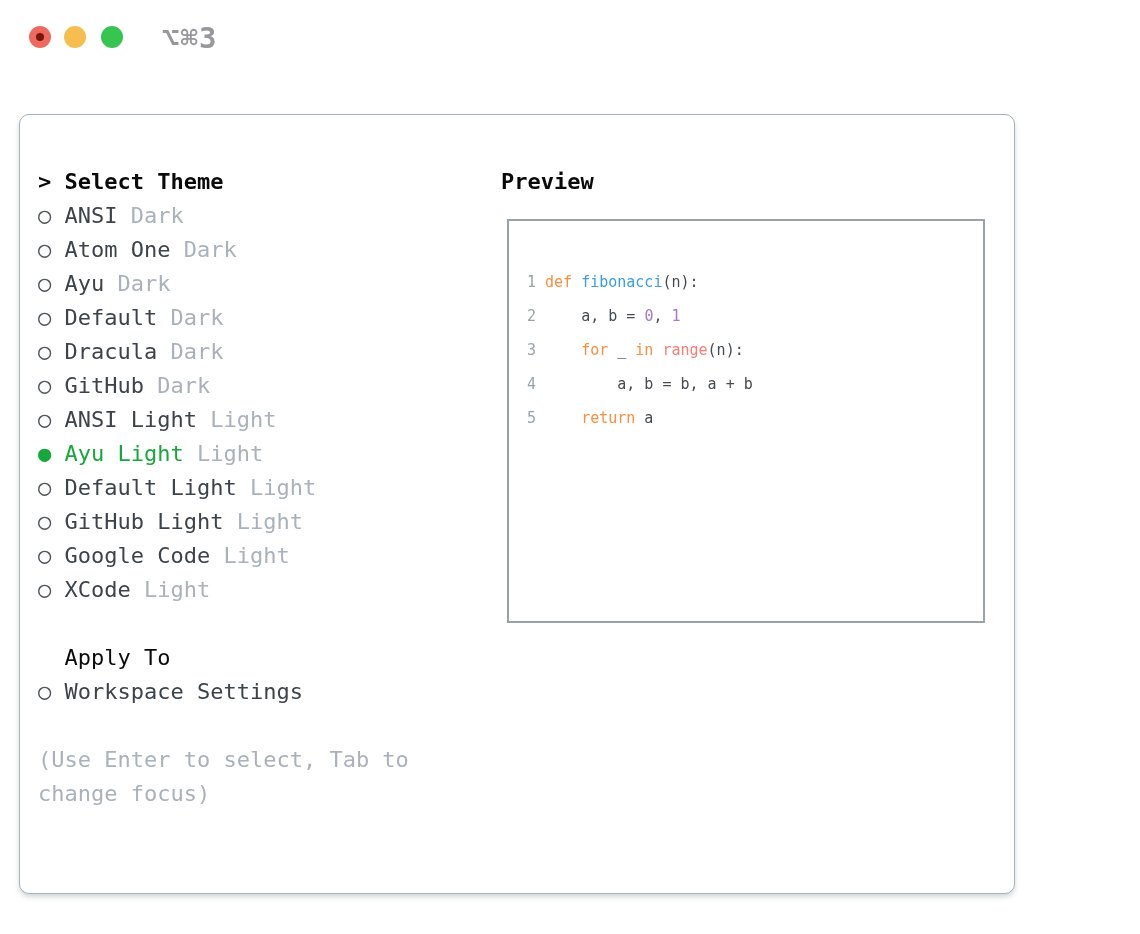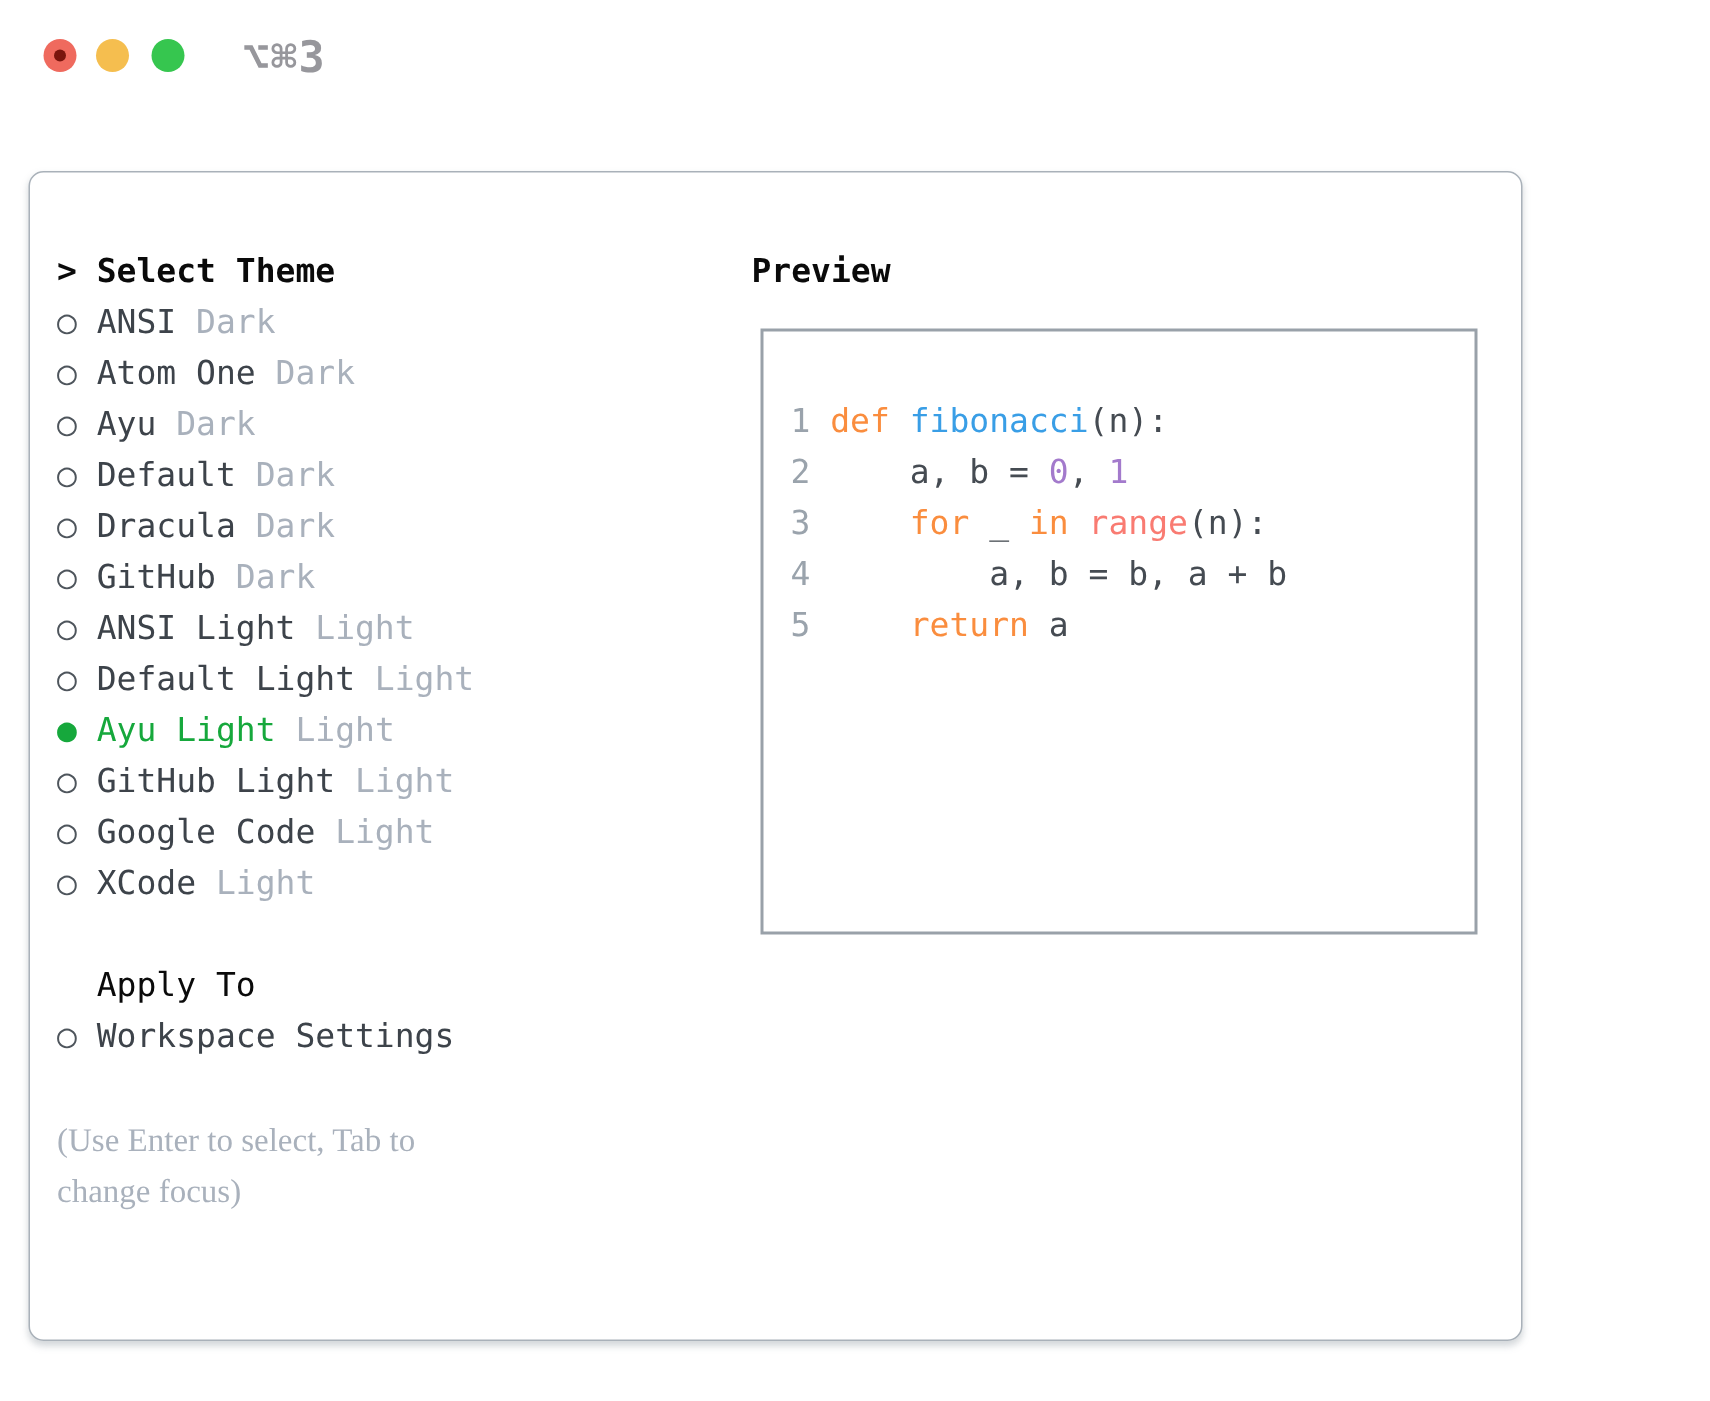--- a/index.html
+++ b/index.html
@@ -25,26 +25,26 @@
   .cursor{font-weight:bold;color:var(--heading-black);}
   .h-label{font-weight:bold;color:var(--heading-black);margin-left:1ch;}
   .radio{color:var(--radio-gray);}
   .radio.sel{color:var(--ui-green);}
   .tname{margin-left:1ch;}
   .tname.sel{color:var(--ui-green);}
   .tvariant{margin-left:1ch;color:var(--text-muted);margin-top:29px;}
   .applyto-label{padding-left:2ch;color:var(--heading-black);}
   .opt-label{margin-left:1ch;}
   .opt-label.sel{color:var(--ui-green);}
-  .hint{color:var(--text-muted);font-family:Liberation Serif, serif;}
+  .hint{color:var(--text-muted);}
   
   .preview-header{position:absolute;left:481px;top:50px;font-weight:bold;color:var(--heading-black);}
   .preview-box{position:absolute;left:487px;top:104px;width:478px;height:404px;box-sizing:border-box;
                border:2px solid var(--preview-border);padding:44px 0 0 18px;background:#ffffff;}
-  .cl{height:34px;line-height:34px;font-size:22px;white-space:pre;color:var(--code-plain);}
+  .cl{height:34px;line-height:34px;font-size:15px;white-space:pre;color:var(--code-plain);}
   .ln{display:inline-block;width:1ch;margin-right:1ch;color:var(--line-number);}
   .tok{color:var(--code-plain);}
   .c-keyword{color:var(--keyword);}
   .c-function{color:var(--function);}
   .c-number{color:var(--number);}
   .c-builtin{color:var(--builtin);}
   .c-context{color:var(--context-gray);}
   .c-deleted{color:var(--deleted-red);}
   .c-added{color:var(--added-green);}
 </style>
@@ -68,22 +68,22 @@
       <div class="line"><span class="cursor">&gt;</span><span class="h-label">Select Theme</span></div>
 
       <div id="theme-list">
           <div class="line"><span class="radio">○</span><span class="tname">ANSI</span><span class="tvariant">Dark</span></div>
           <div class="line"><span class="radio">○</span><span class="tname">Atom One</span><span class="tvariant">Dark</span></div>
           <div class="line"><span class="radio">○</span><span class="tname">Ayu</span><span class="tvariant">Dark</span></div>
           <div class="line"><span class="radio">○</span><span class="tname">Default</span><span class="tvariant">Dark</span></div>
           <div class="line"><span class="radio">○</span><span class="tname">Dracula</span><span class="tvariant">Dark</span></div>
           <div class="line"><span class="radio">○</span><span class="tname">GitHub</span><span class="tvariant">Dark</span></div>
           <div class="line"><span class="radio">○</span><span class="tname">ANSI Light</span><span class="tvariant">Light</span></div>
+          <div class="line"><span class="radio sel">●</span><span class="tname sel">Ayu Light</span><span class="tvariant">Light</span></div>
           <div class="line"><span class="radio">○</span><span class="tname">Default Light</span><span class="tvariant">Light</span></div>
-          <div class="line"><span class="radio sel">●</span><span class="tname sel">Ayu Light</span><span class="tvariant">Light</span></div>
           <div class="line"><span class="radio">○</span><span class="tname">GitHub Light</span><span class="tvariant">Light</span></div>
           <div class="line"><span class="radio">○</span><span class="tname">Google Code</span><span class="tvariant">Light</span></div>
           <div class="line"><span class="radio">○</span><span class="tname">XCode</span><span class="tvariant">Light</span></div>
         </div>
 
       <div class="line blank"></div>
 
       <div class="line"><span class="applyto-label">Apply To</span></div>
 
       <div id="apply-list">

